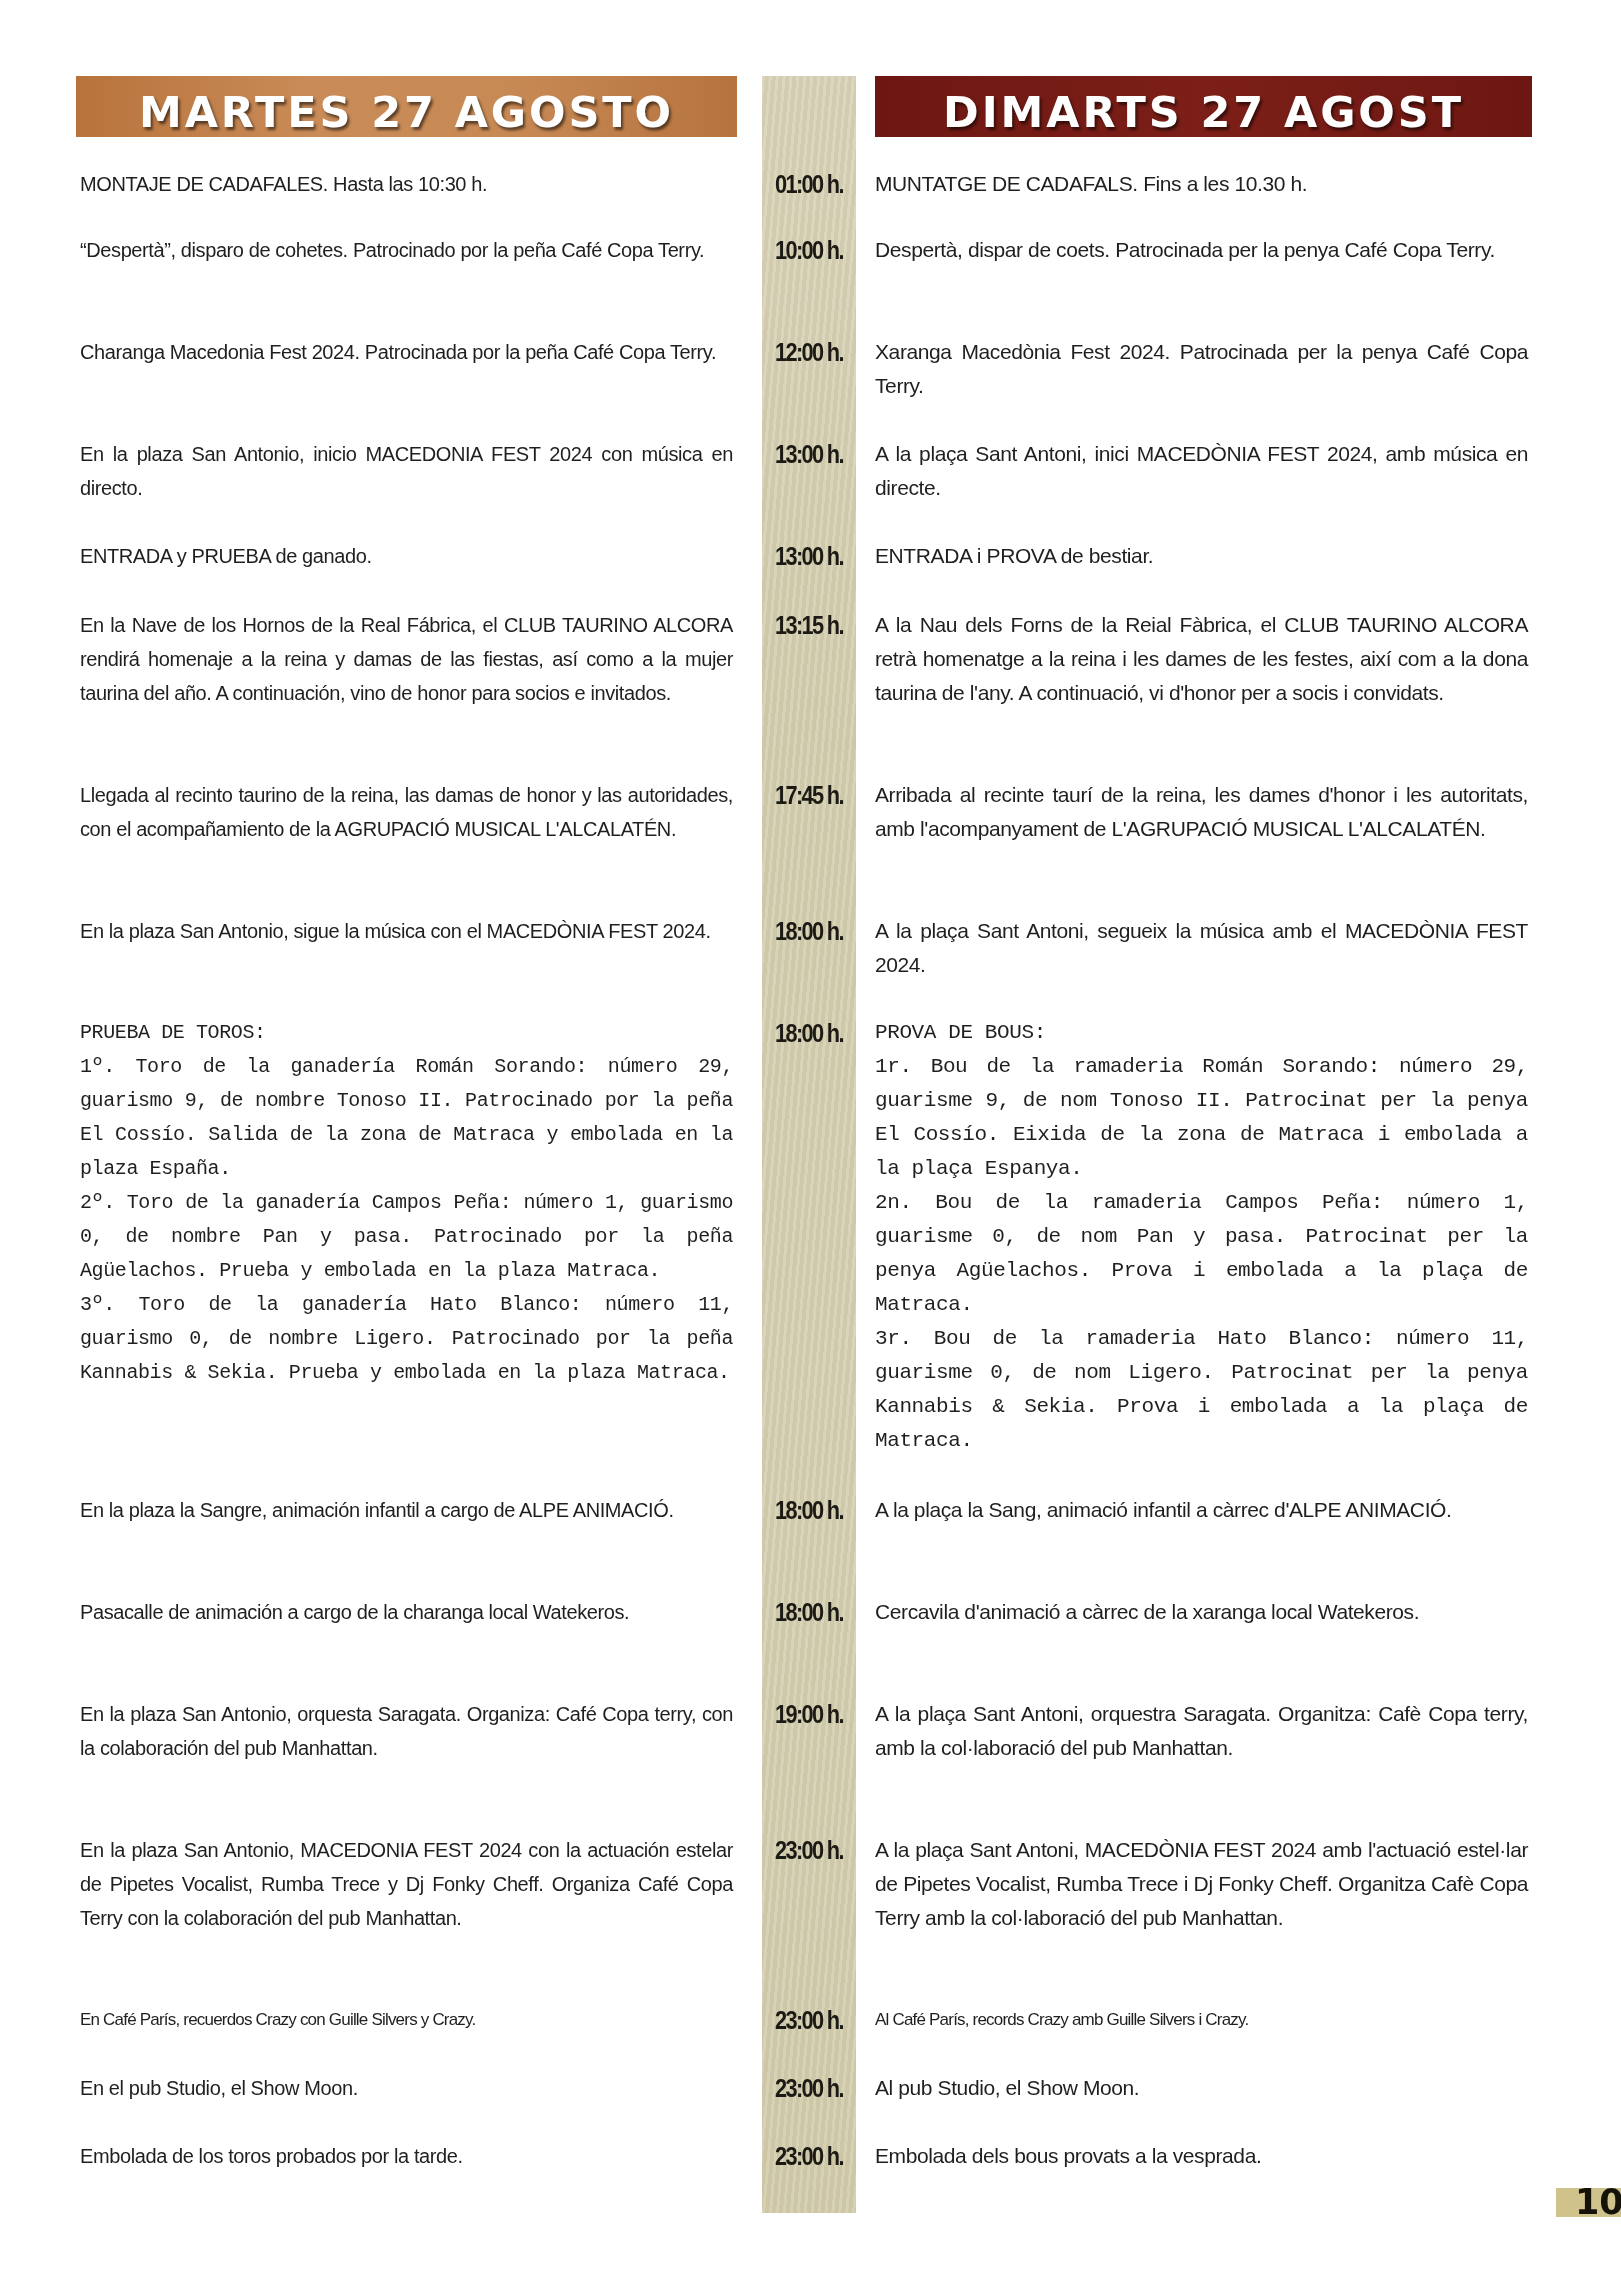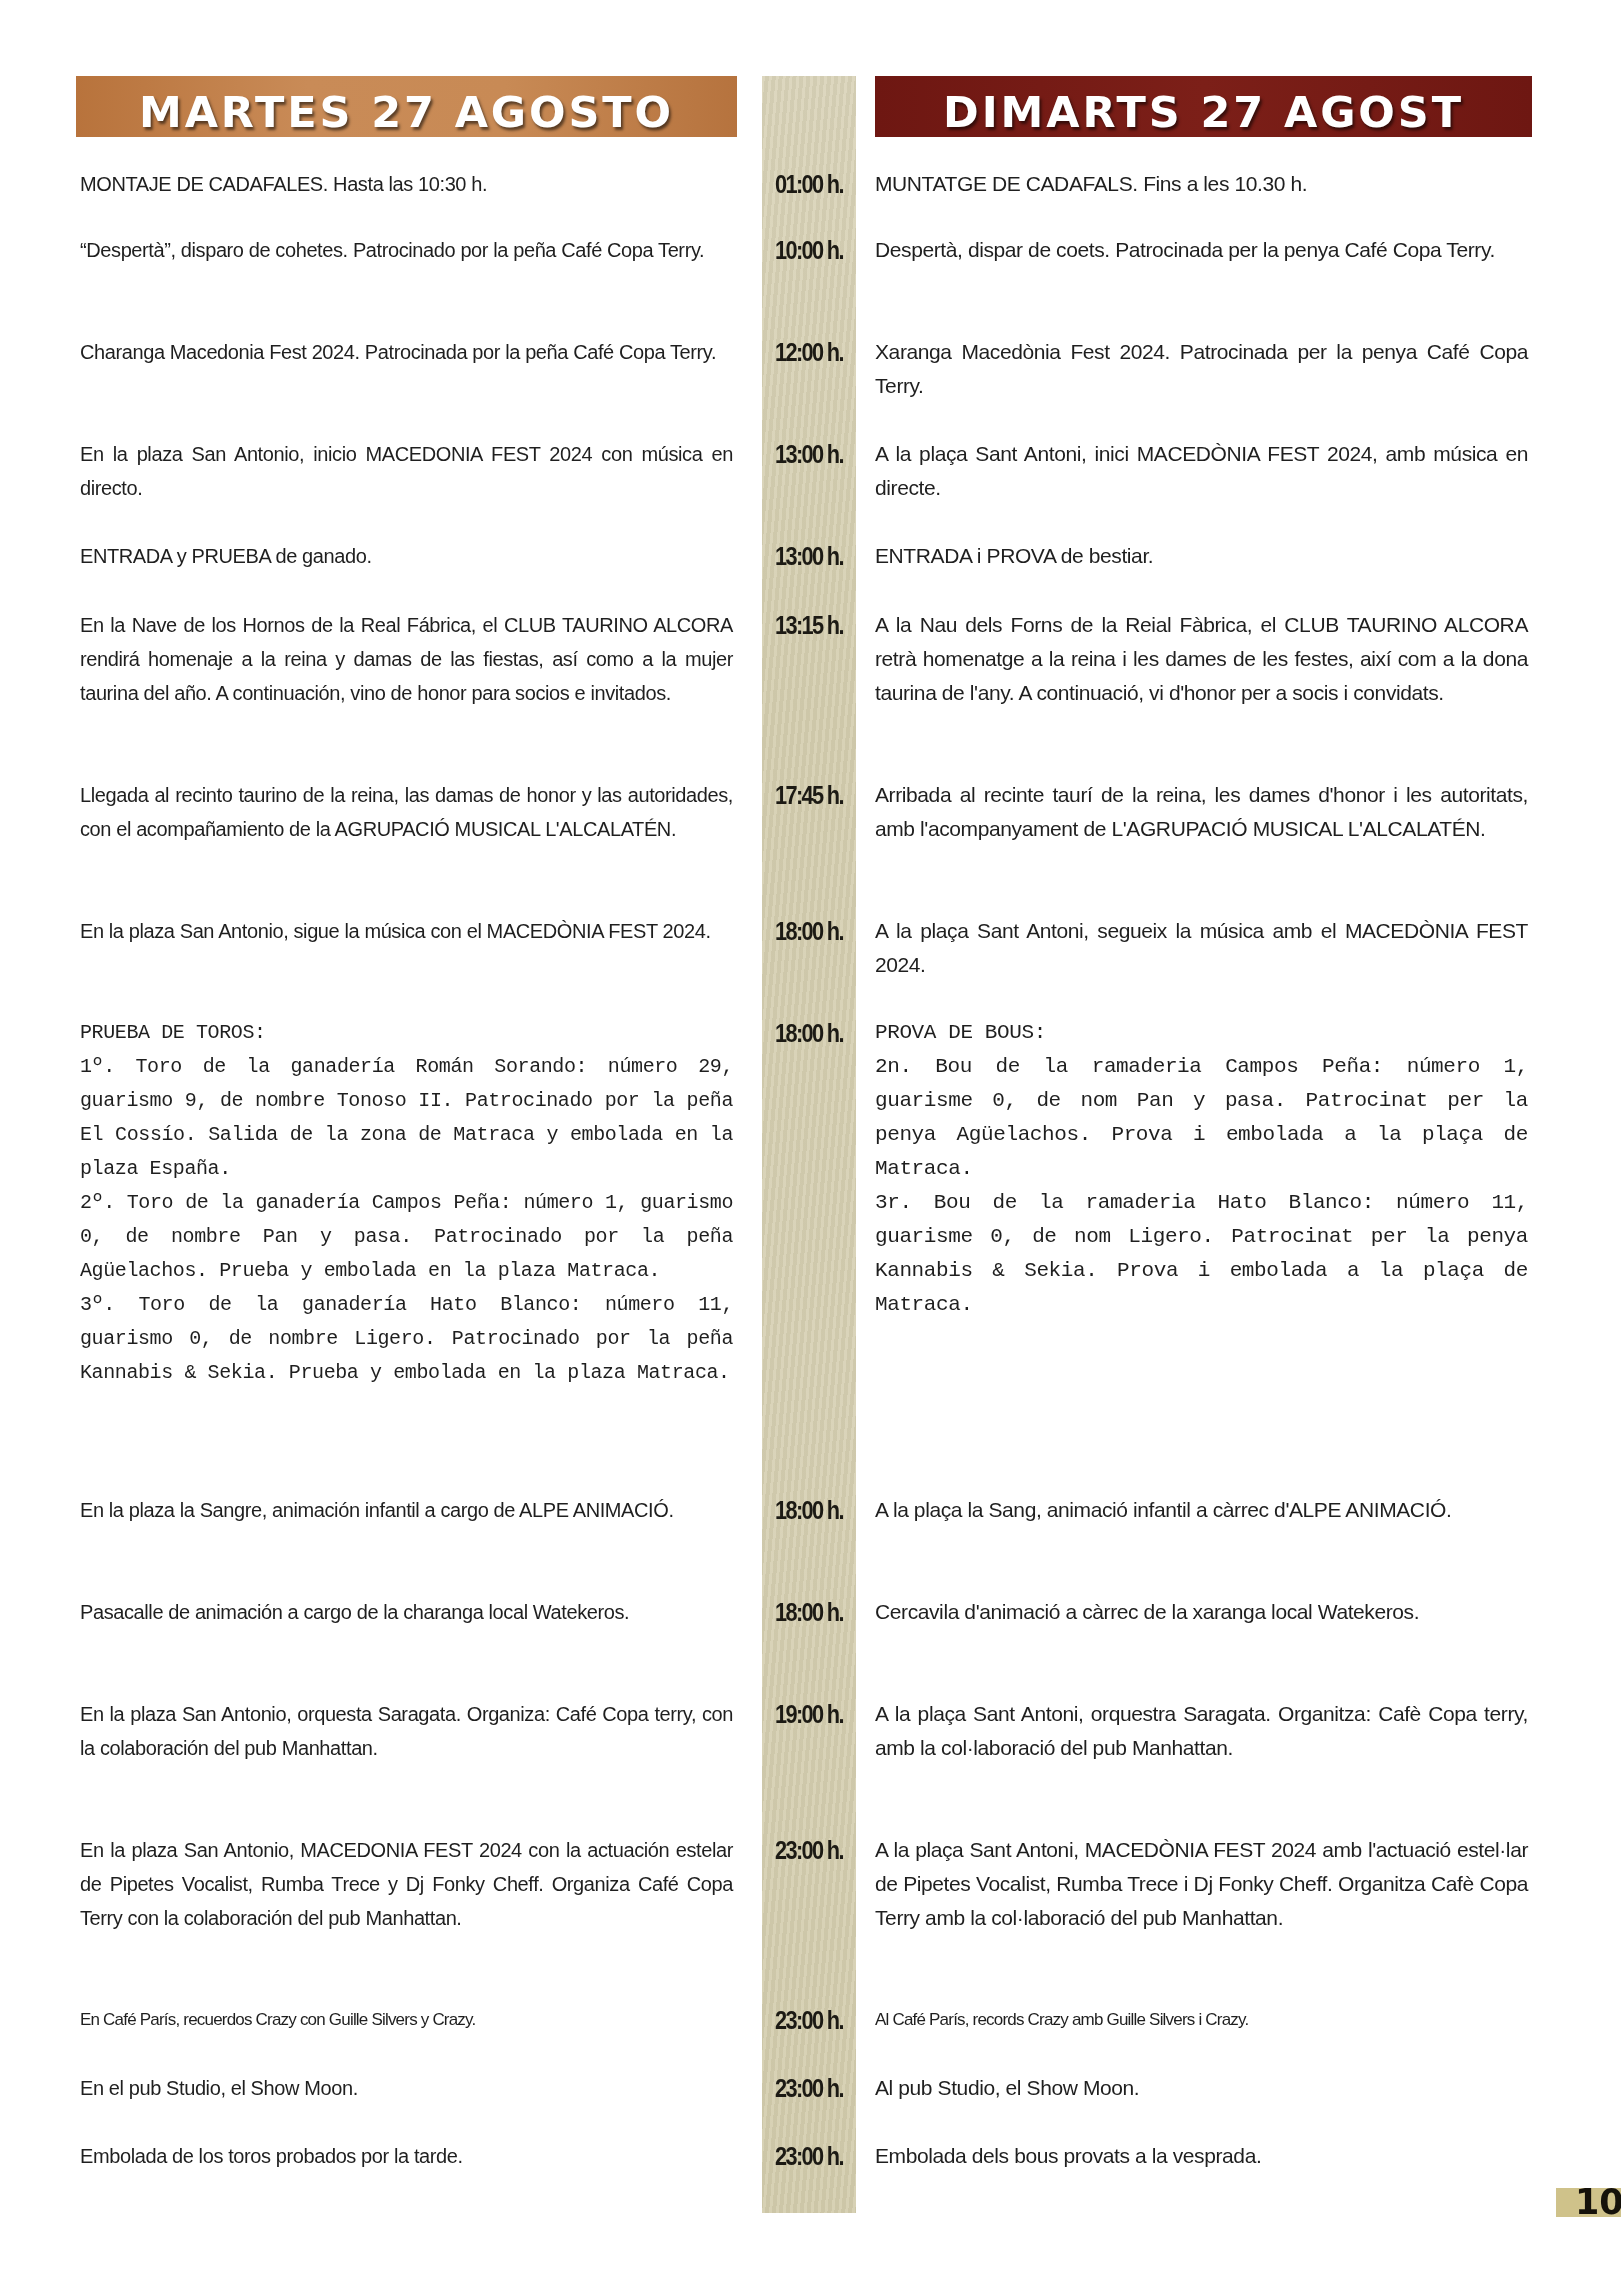--- a/index.html
+++ b/index.html
@@ -119,20 +119,21 @@
 <div class="row" style="top:1016px;">
   <div class="cell-es">
     <span class="line">PRUEBA DE TOROS:</span>
     <span class="line">1º. Toro de la ganadería Román Sorando: número 29, guarismo 9, de nombre Tonoso II. Patrocinado por la peña El Cossío. Salida de la zona de Matraca y embolada en la plaza España.</span>
     <span class="line">2º. Toro de la ganadería Campos Peña: número 1, guarismo 0, de nombre Pan y pasa. Patrocinado por la peña Agüelachos. Prueba y embolada en la plaza Matraca.</span>
     <span class="line">3º. Toro de la ganadería Hato Blanco: número 11, guarismo 0, de nombre Ligero. Patrocinado por la peña Kannabis &amp; Sekia. Prueba y embolada en la plaza Matraca.</span>
   </div>
   <div class="time">18:00 h.</div>
   <div class="cell-ca">
     <span class="line">PROVA DE BOUS:</span>
+    <span class="line">1r. Bou de la ramaderia Román Sorando: número 29, guarisme 9, de nom Tonoso II. Patrocinat per la penya El Cossío. Eixida de la zona de Matraca i embolada a la plaça Espanya.</span>
     <span class="line">2n. Bou de la ramaderia Campos Peña: número 1, guarisme 0, de nom Pan y pasa. Patrocinat per la penya Agüelachos. Prova i embolada a la plaça de Matraca.</span>
     <span class="line">3r. Bou de la ramaderia Hato Blanco: número 11, guarisme 0, de nom Ligero. Patrocinat per la penya Kannabis &amp; Sekia. Prova i embolada a la plaça de Matraca.</span>
   </div>
 </div>
 
 <div class="row" style="top:1493px;">
   <div class="cell-es">En la plaza la Sangre, animación infantil a cargo de ALPE ANIMACIÓ.</div>
   <div class="time">18:00 h.</div>
   <div class="cell-ca">A la plaça la Sang, animació infantil a càrrec d'ALPE ANIMACIÓ.</div>
 </div>

